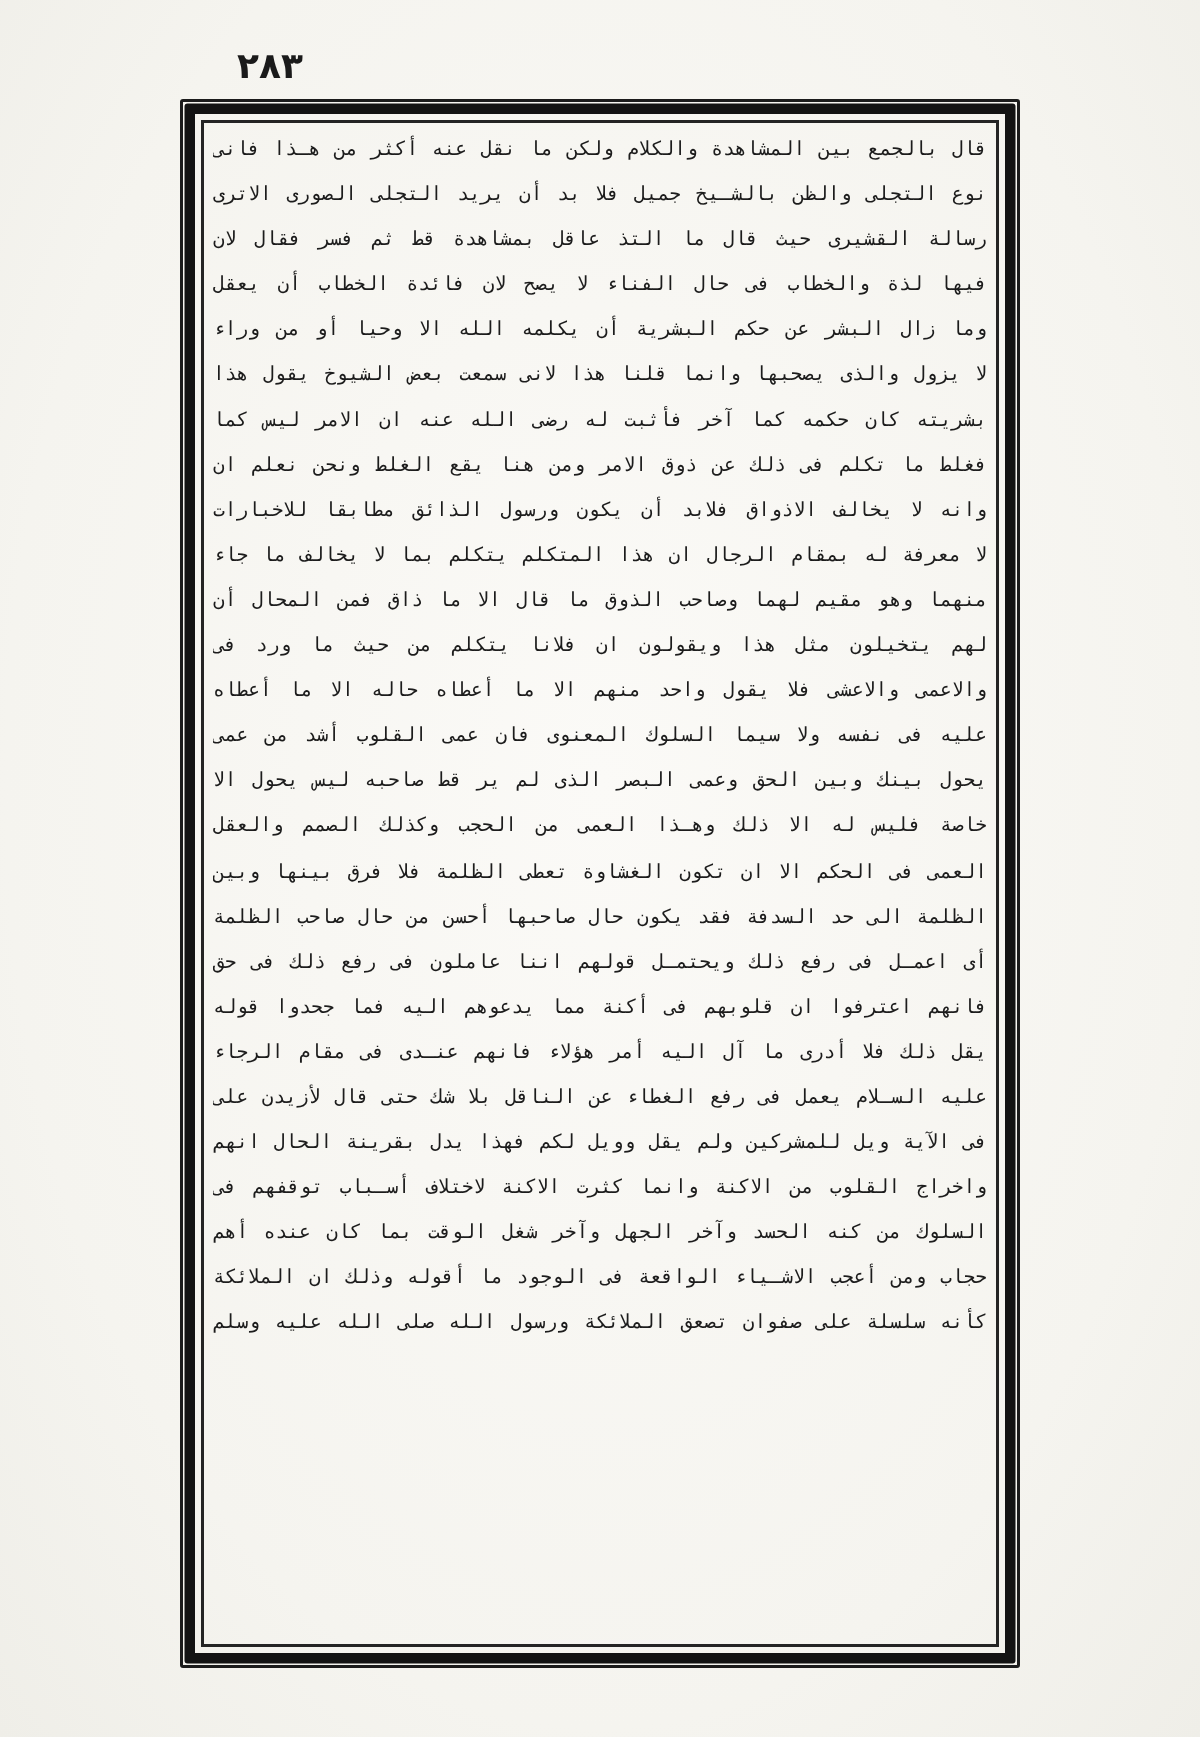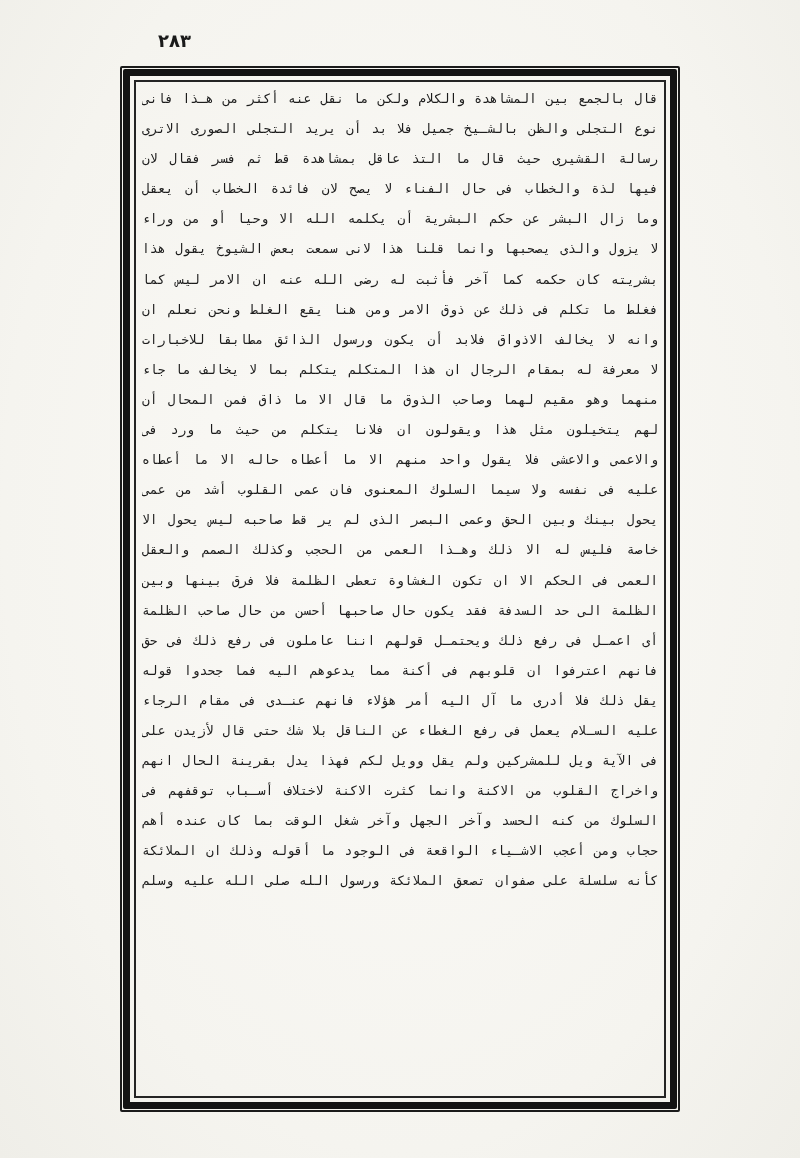--- a/index.html
+++ b/index.html
@@ -15,21 +15,21 @@
     position: relative;
     width: 800px;
     height: 1158px;
     background:
       radial-gradient(ellipse at 50% 45%, #fbfaf7 0%, #f5f4ef 70%, #efeee8 100%);
   }
   .page-number {
     position: absolute;
     top: 30px;
     left: 158px;
-    font-size: 18px;
+    font-size: 24px;
     font-weight: bold;
     color: #1a1a1a;
     letter-spacing: 1px;
     direction: rtl;
   }
   
   .frame-outer {
     position: absolute;
     left: 120px;
     top: 66px;

